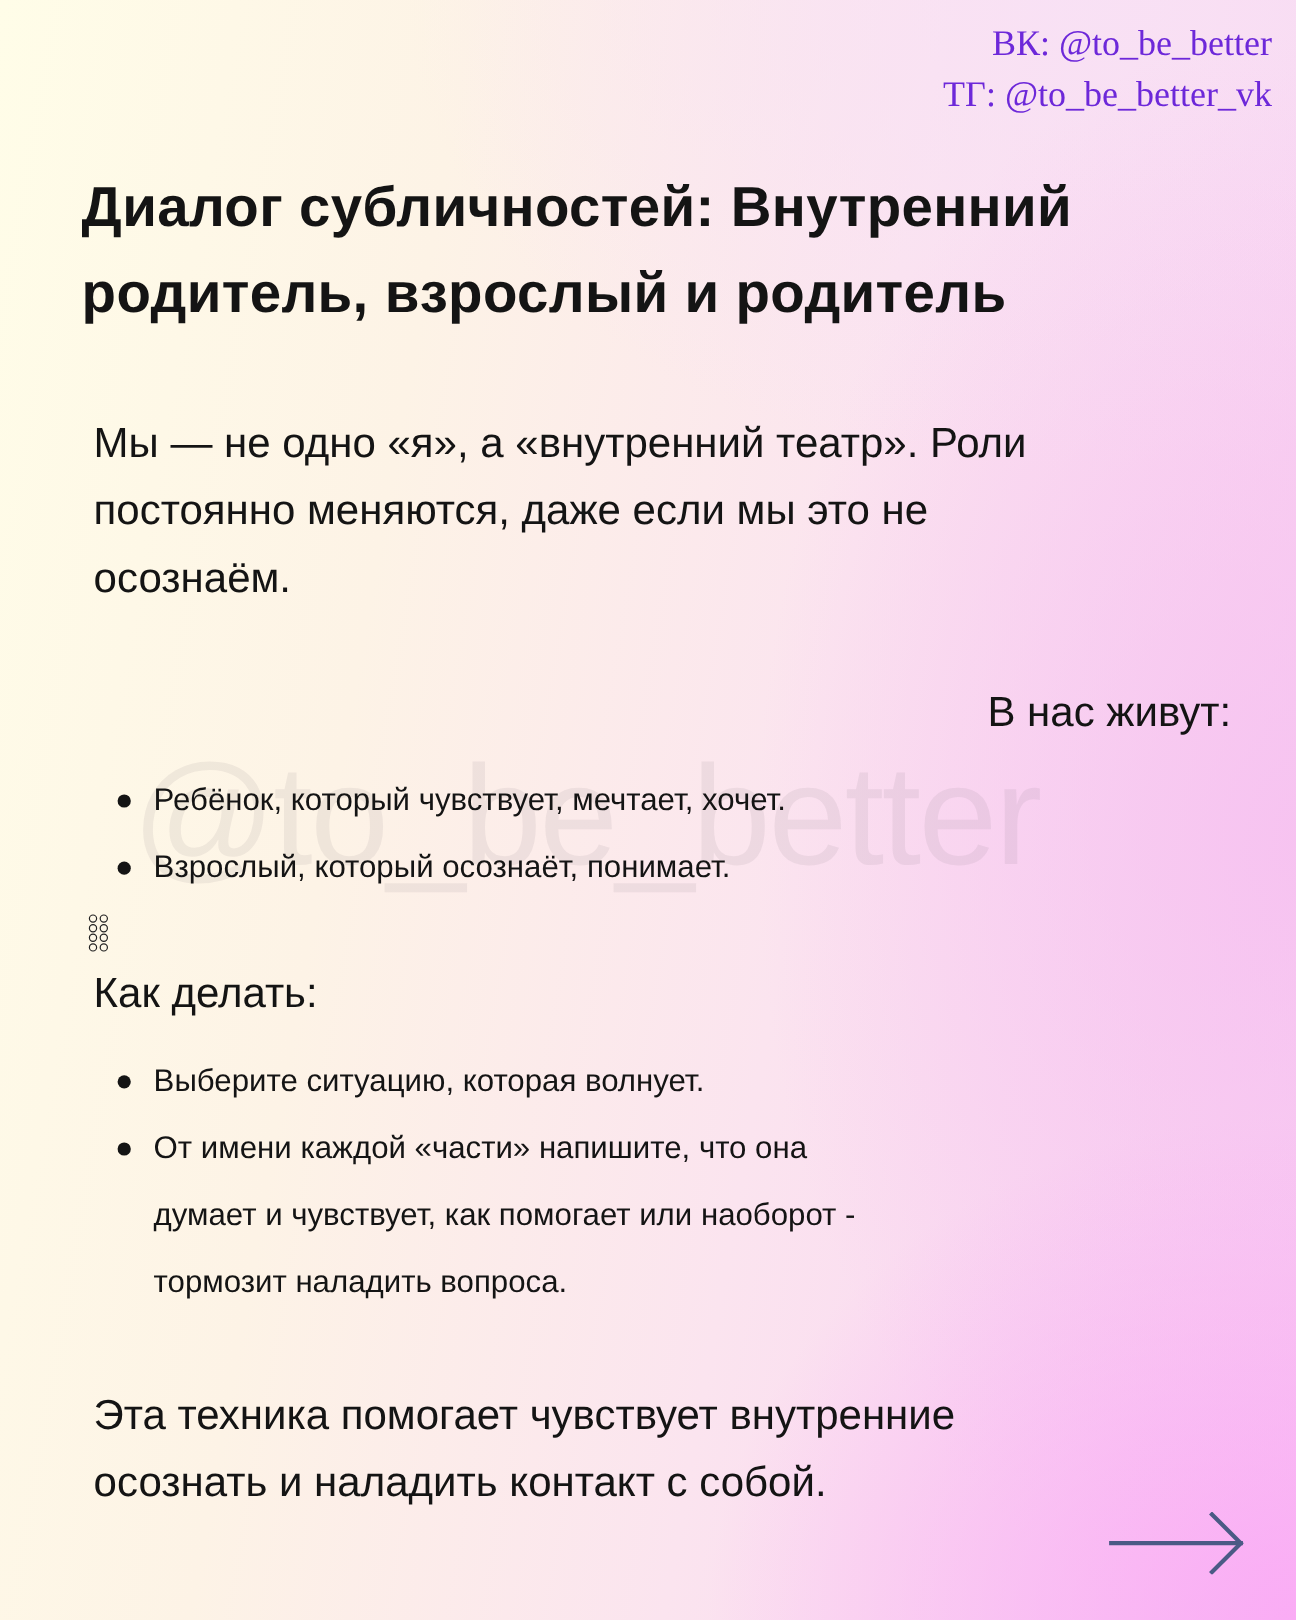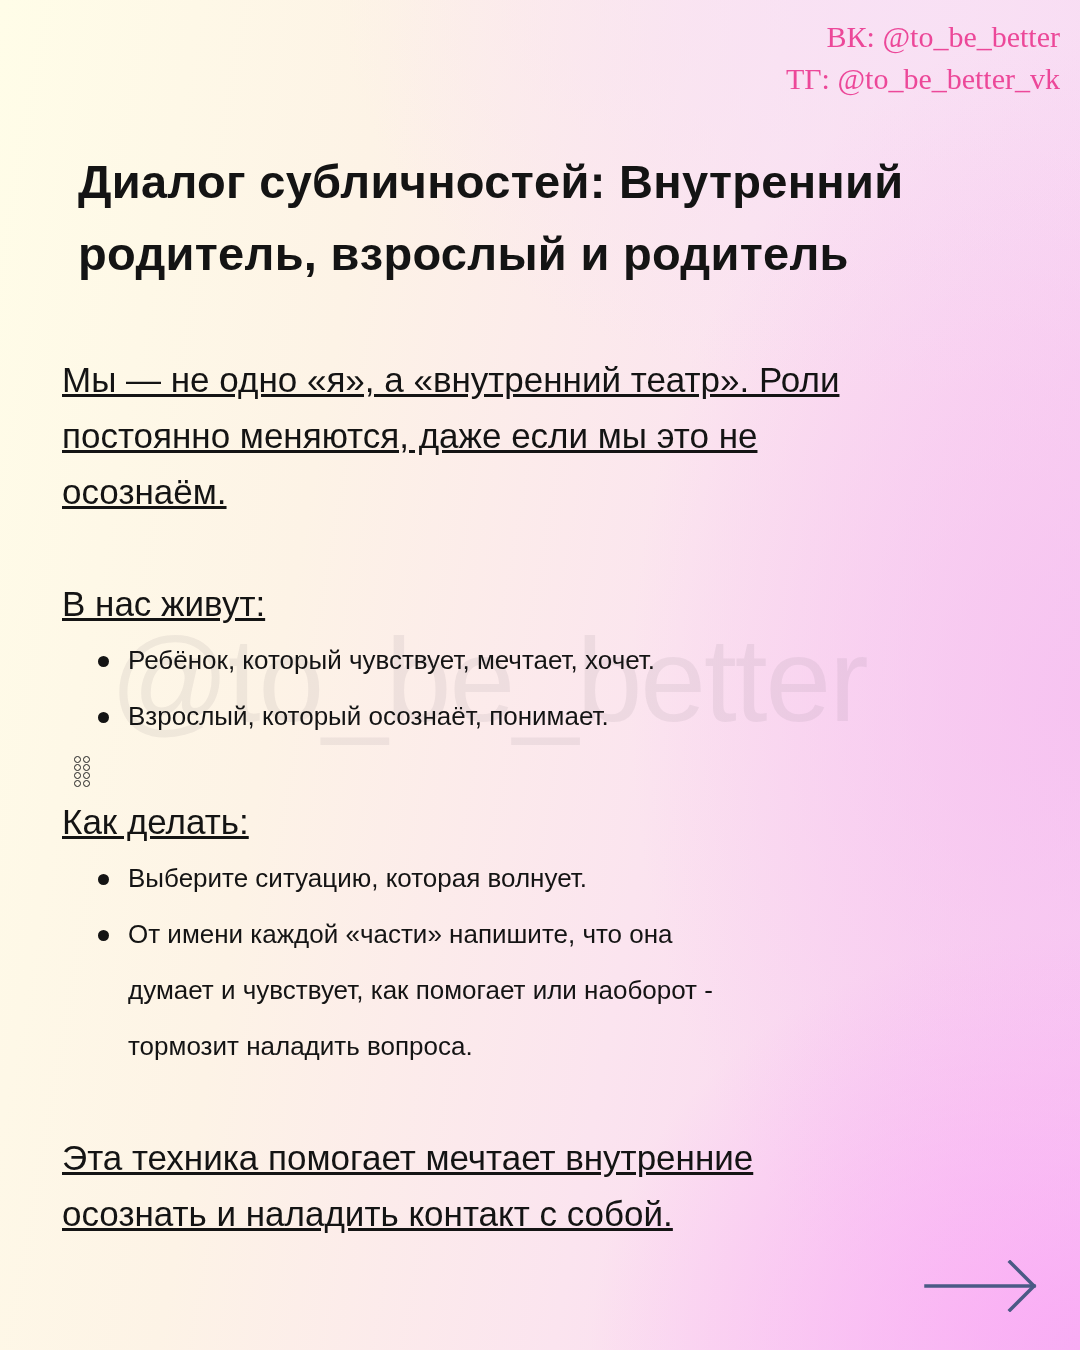--- a/index.html
+++ b/index.html
@@ -17,21 +17,21 @@
         linear-gradient(100deg, #fffde8 0%, #fdf3e6 30%, #fbe4ef 60%, #f8cdf3 100%);
     }
     .handles {
       position: absolute;
       right: 20px;
       top: 16px;
       text-align: right;
       font-family: "Liberation Serif", serif;
       font-size: 30px;
       line-height: 42px;
-      color: #ec4899;
+      color: #6d28d9;
     }
     .watermark {
       position: absolute;
       left: 110px;
       top: 612px;
       font-family: "Liberation Sans", sans-serif;
       font-size: 118px;
       letter-spacing: -2px;
       color: rgba(120, 110, 120, 0.10);
       white-space: nowrap;
@@ -41,31 +41,30 @@
       position: absolute;
       left: 62px;
       top: 130px;
       width: 980px;
     }
     .title {
       font-family: "Liberation Sans", sans-serif;
       font-weight: bold;
       font-size: 47px;
       line-height: 72px;
-      margin: 16px;
+      margin: 6px;
       letter-spacing: 0.3px;
     }
     .para {
       font-size: 35px;
       line-height: 56px;
-      margin: 0;
-      text-decoration: underline;
+      margin: 16px;
     }
     .intro { margin-top: 62px; }
-    .section-label { margin-top: 56px; }
+    .section-label { margin-top: 56px; text-align: right; }
     ul.list {
       list-style: none;
       margin: 0;
       padding: 0 0 0 66px;
     }
     ul.list li {
       position: relative;
       font-size: 26px;
       line-height: 56px;
     }
@@ -148,21 +147,21 @@
   <ul class="list">
     <li>Выберите ситуацию, которая волнует.</li>
     <li>
       <div>От имени каждой «части» напишите, что она</div>
       <div>думает и чувствует, как помогает или наоборот -</div>
       <div>тормозит наладить вопроса.</div>
     </li>
   </ul>
 
   <div class="para outro">
-    <div>Эта техника помогает мечтает внутренние</div>
+    <div>Эта техника помогает чувствует внутренние</div>
     <div>осознать и наладить контакт с собой.</div>
   </div>
 </div>
 
 <div class="arrow-button">
   <svg width="116" height="52" viewBox="0 0 116 52">
     <line x1="2" y1="26" x2="110" y2="26" stroke="#4a5a85" stroke-width="3.5" stroke-linecap="square"></line>
     <polyline points="86,2 110,26 86,50" fill="none" stroke="#4a5a85" stroke-width="3.5" stroke-linecap="square" stroke-linejoin="miter"></polyline>
   </svg>
 </div>

